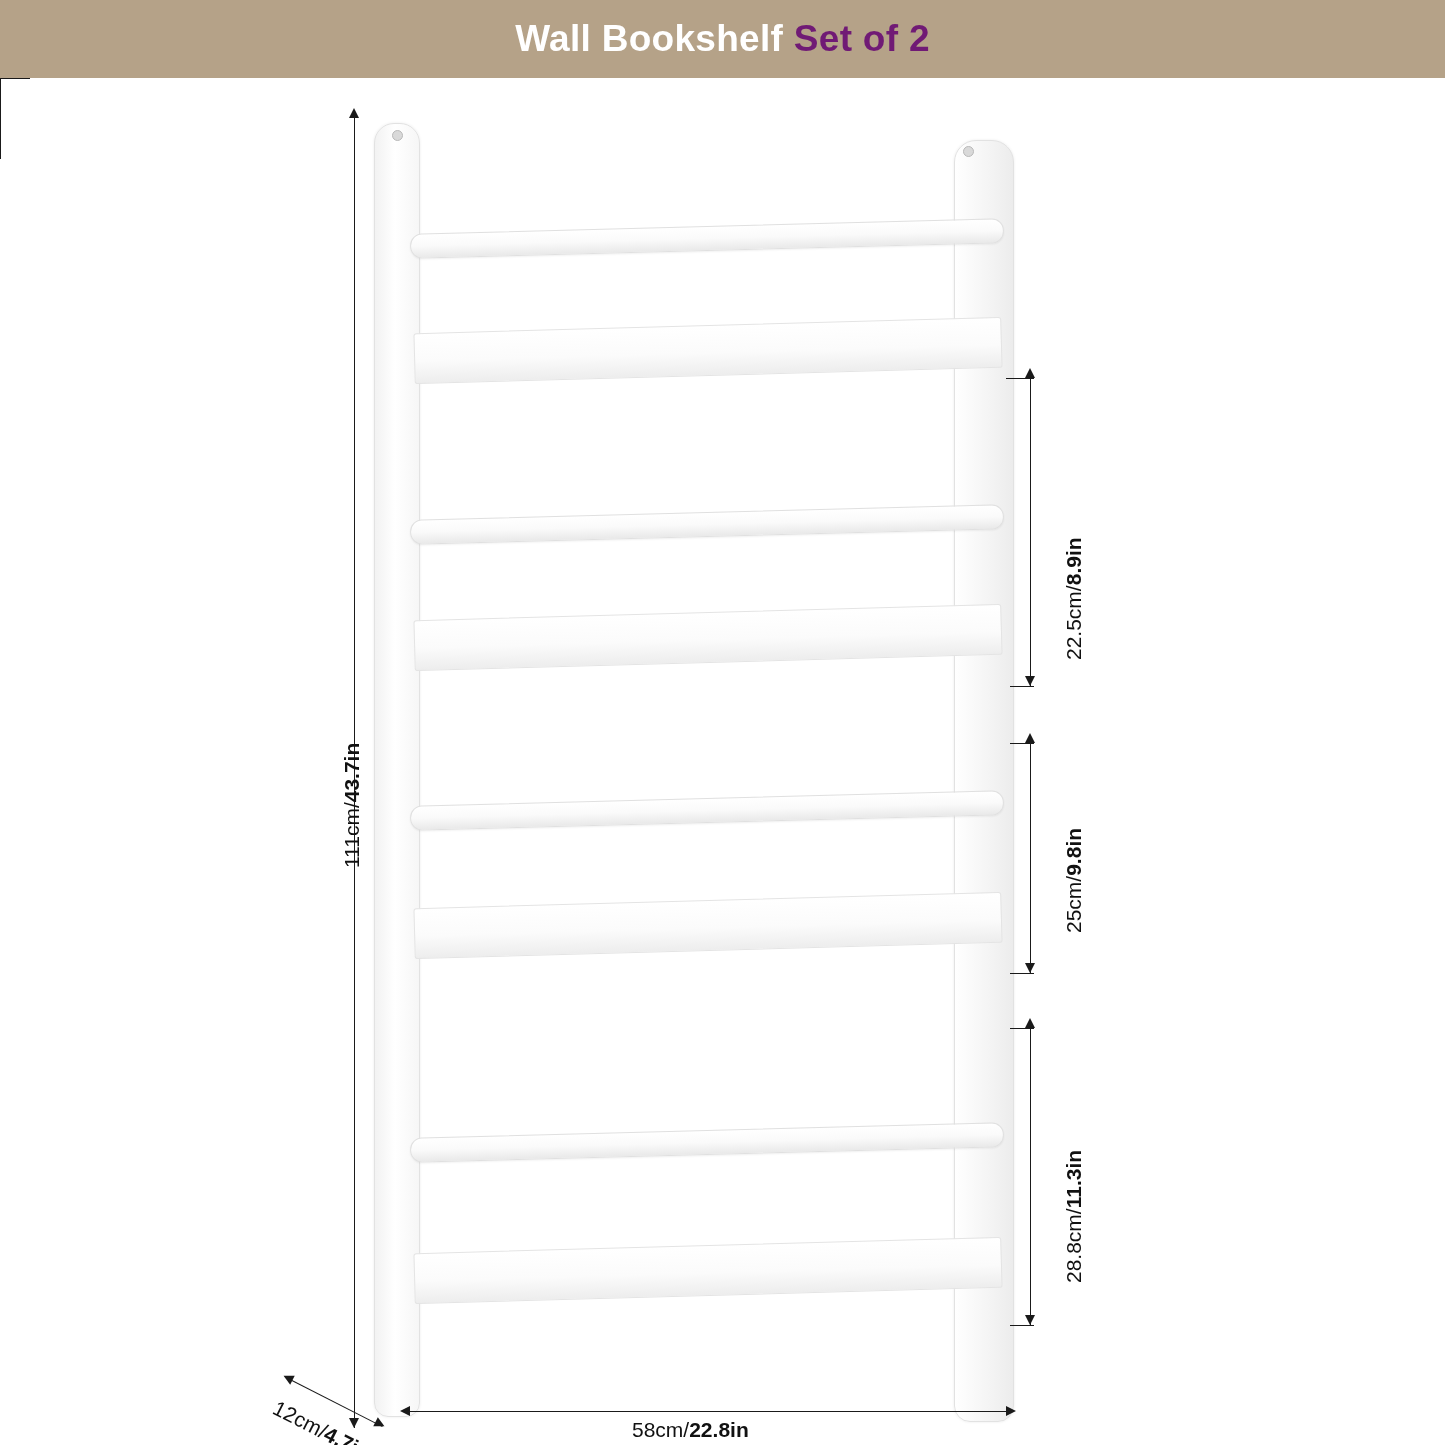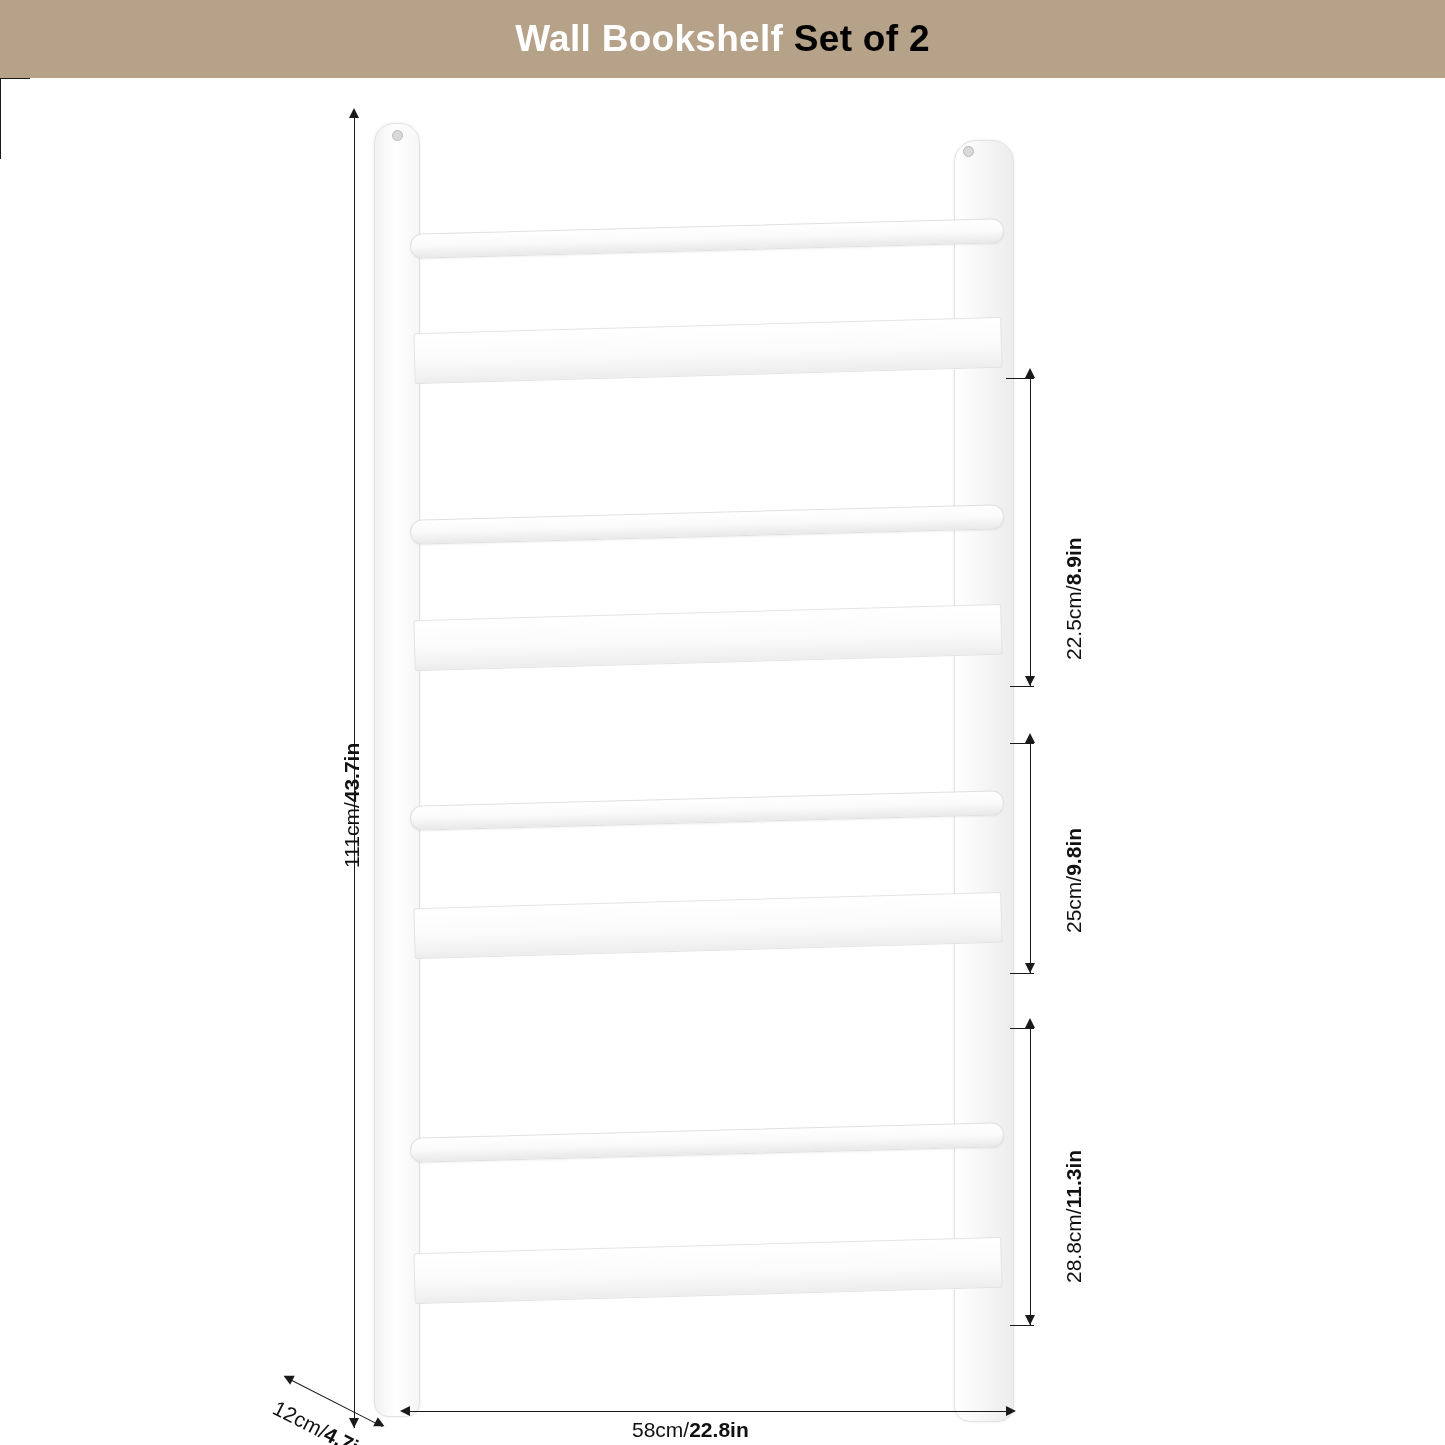--- a/index.html
+++ b/index.html
@@ -28,21 +28,21 @@
     justify-content: center;
   }
   #header-title {
     font-size: 37px;
     font-weight: bold;
     color: #ffffff;
     letter-spacing: 0.3px;
     white-space: nowrap;
   }
   #header-title .accent {
-    color: #000000;
+    color: #701a75;
   }
 
   
   #diagram-stage {
     position: absolute;
     left: 0;
     top: 78px;
     width: 1445px;
     height: 1367px;
   }

